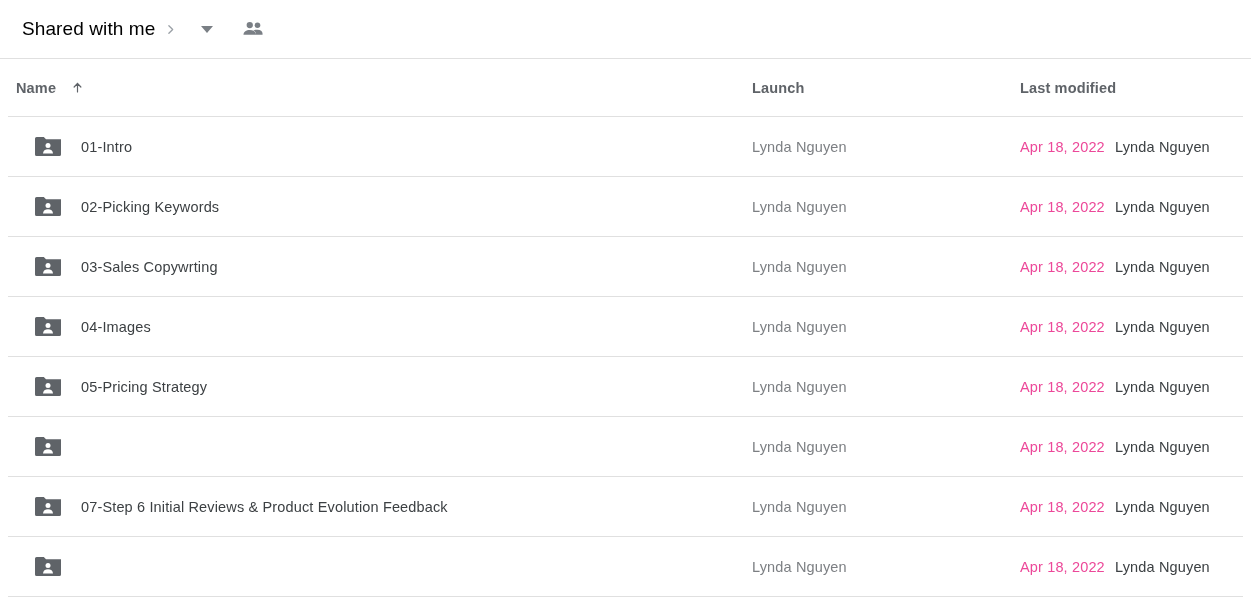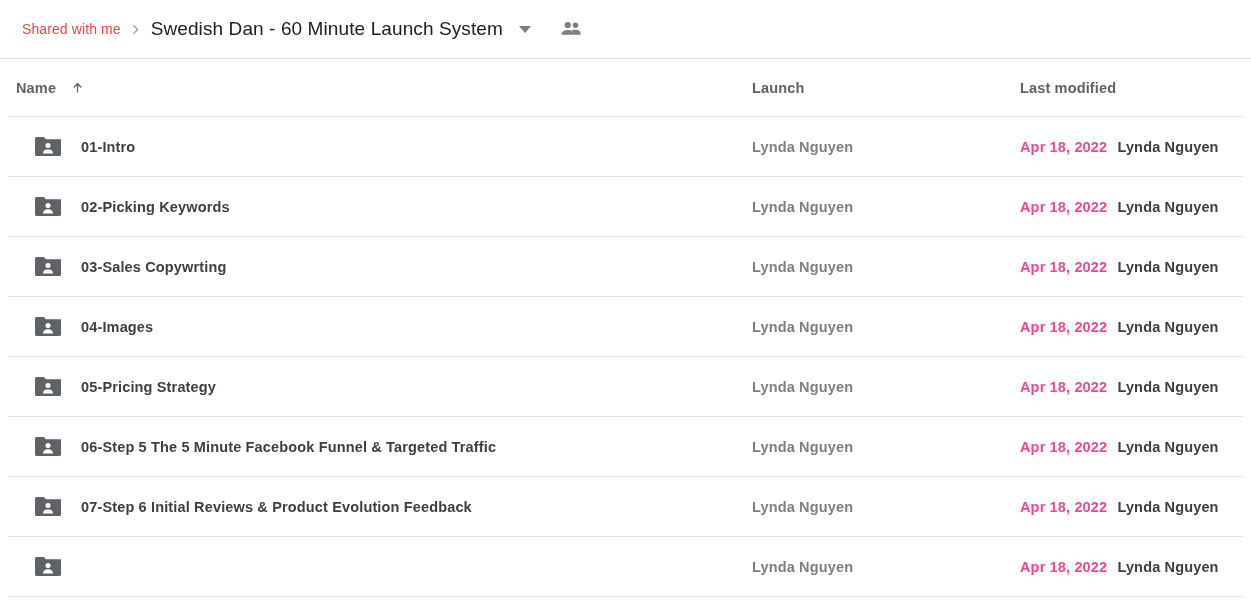--- a/index.html
+++ b/index.html
@@ -19,22 +19,22 @@
 
   
   #breadcrumb-bar {
     height: 59px;
     border-bottom: 1px solid #e0e0e0;
     display: flex;
     align-items: center;
     padding-left: 22px;
   }
   .crumb-parent {
-    font-size: 14px;
-    color: #ef4444;
+    font-size: 19px;
+    color: #000000;
     letter-spacing: .1px;
     white-space: nowrap;
     cursor: pointer;
   }
   .crumb-sep {
     width: 30px;
     display: flex;
     align-items: center;
     justify-content: center;
     color: #9aa0a6;
@@ -101,21 +101,20 @@
   #col-modified-head { position: absolute; left: 1020px; }
 
   
   #file-list { }
   .file-row {
     height: 60px;
     position: relative;
     display: flex;
     align-items: center;
     cursor: pointer;
-    font-weight: bold;
   }
   .file-row::after {
     content: "";
     position: absolute;
     left: 8px; right: 8px; bottom: 0;
     height: 1px;
     background: #e0e0e0;
   }
 
   .folder-icon {
@@ -156,21 +155,20 @@
 
 <div id="breadcrumb-bar">
   <span class="crumb-parent">Shared with me</span>
 
   <span class="crumb-sep">
     <svg width="13" height="13" viewBox="0 0 24 24" aria-hidden="true">
       <path d="M9 5l7 7-7 7" fill="none" stroke="#9aa0a6" stroke-width="2.4" stroke-linecap="round" stroke-linejoin="round"></path>
     </svg>
   </span>
 
-  <span class="crumb-current">Swedish Dan - 60 Minute Launch System</span>
 
   <span id="folder-dropdown-caret">
     <span class="caret"></span>
   </span>
 
   <span id="shared-people-icon">
     <svg width="22" height="18" viewBox="0 0 24 20" aria-hidden="true">
       <circle cx="8.4" cy="5.6" r="3.5" fill="#7a7f85"></circle>
       <circle cx="17" cy="5.9" r="3.1" fill="#7a7f85"></circle>
       <path d="M1.4 16.4c0-3.3 3.1-5.2 7-5.2s7 1.9 7 5.2z" fill="#7a7f85"></path>
@@ -275,21 +273,20 @@
   </div>
 
   <div class="file-row">
     <span class="folder-icon">
       <svg width="26" height="22" viewBox="0 0 26 22" aria-hidden="true">
         <path d="M0 2.6A1.6 1.6 0 011.6 1h7.2l2.2 2.3H26v15.1A1.6 1.6 0 0124.4 20H1.6A1.6 1.6 0 010 18.4z" fill="#5f6368"></path>
         <circle cx="13" cy="9.6" r="2.5" fill="#ffffff"></circle>
         <path d="M8 17.4c0-2.6 2.2-4.2 5-4.2s5 1.6 5 4.2z" fill="#ffffff"></path>
       </svg>
     </span>
-    <span class="file-name">06-Step 5 The 5 Minute Facebook Funnel &amp; Targeted Traffic</span>
     <span class="owner-cell">Lynda Nguyen</span>
     <span class="modified-cell">
       <span class="modified-date">Apr 18, 2022</span>
       <span class="modified-by">Lynda Nguyen</span>
     </span>
   </div>
 
   <div class="file-row">
     <span class="folder-icon">
       <svg width="26" height="22" viewBox="0 0 26 22" aria-hidden="true">

